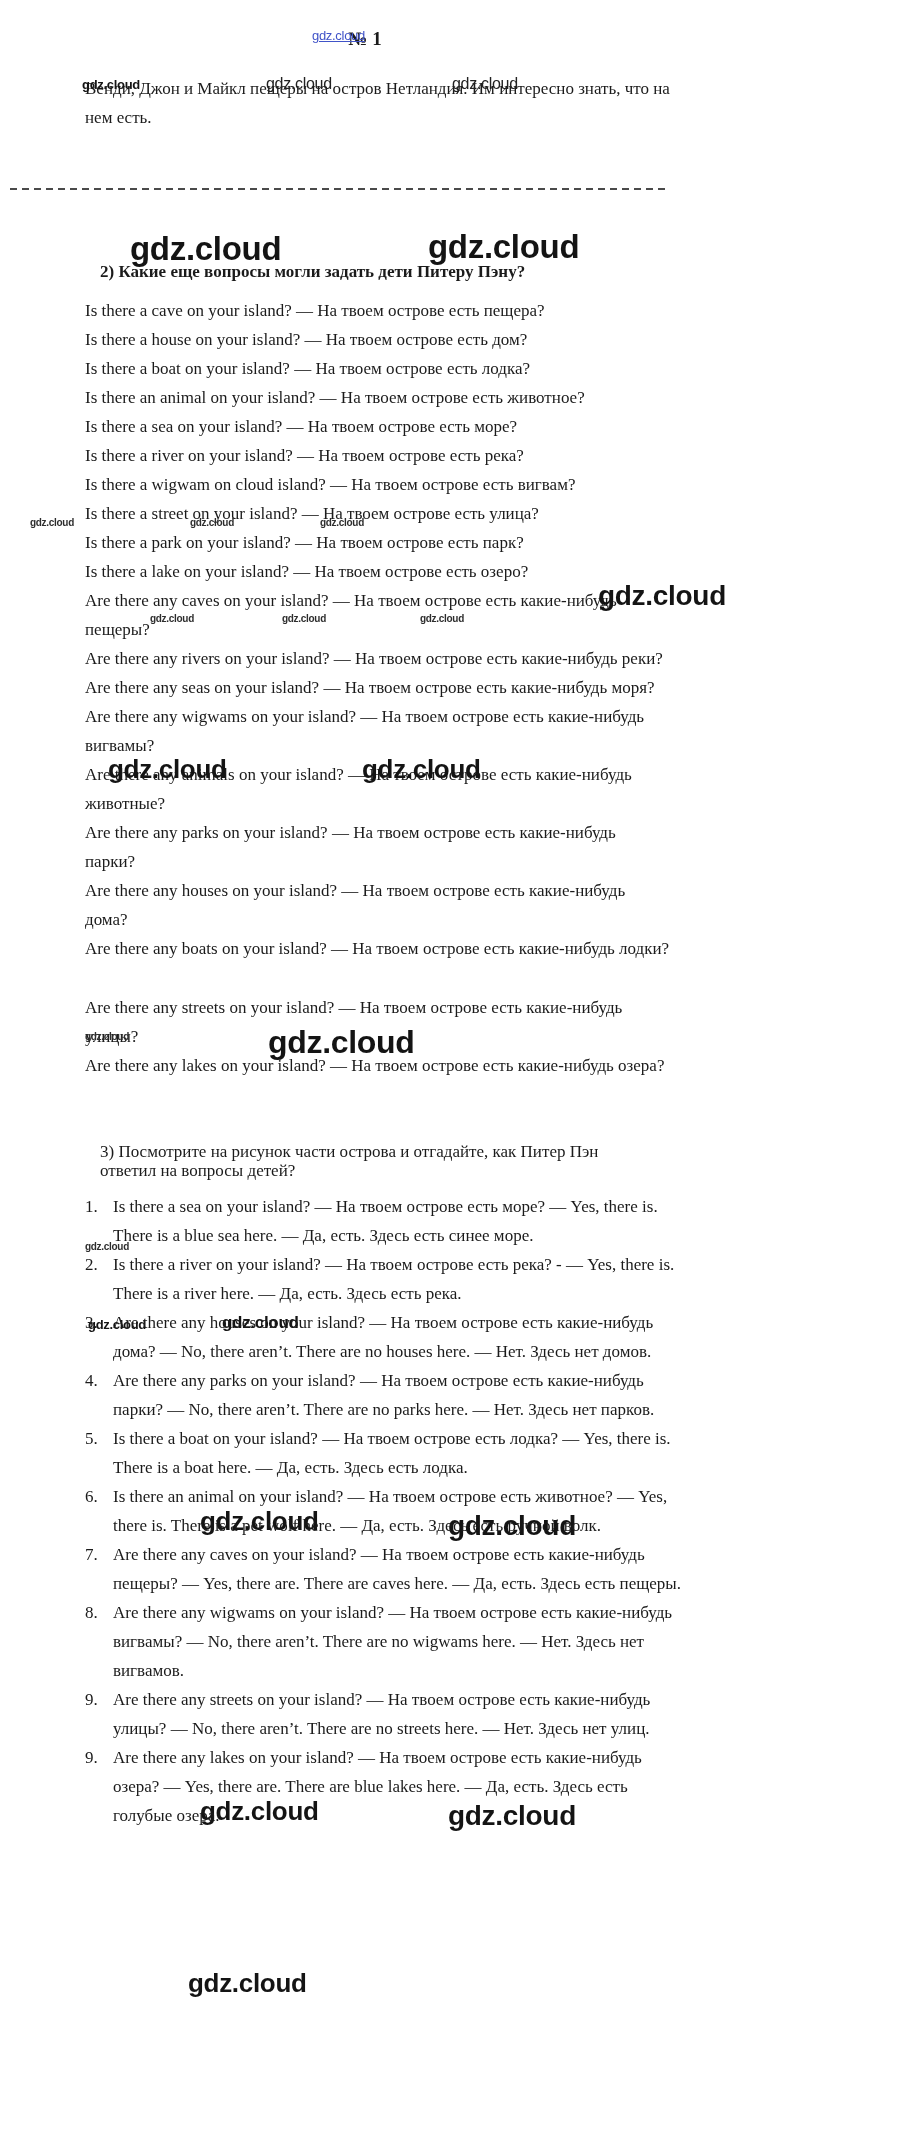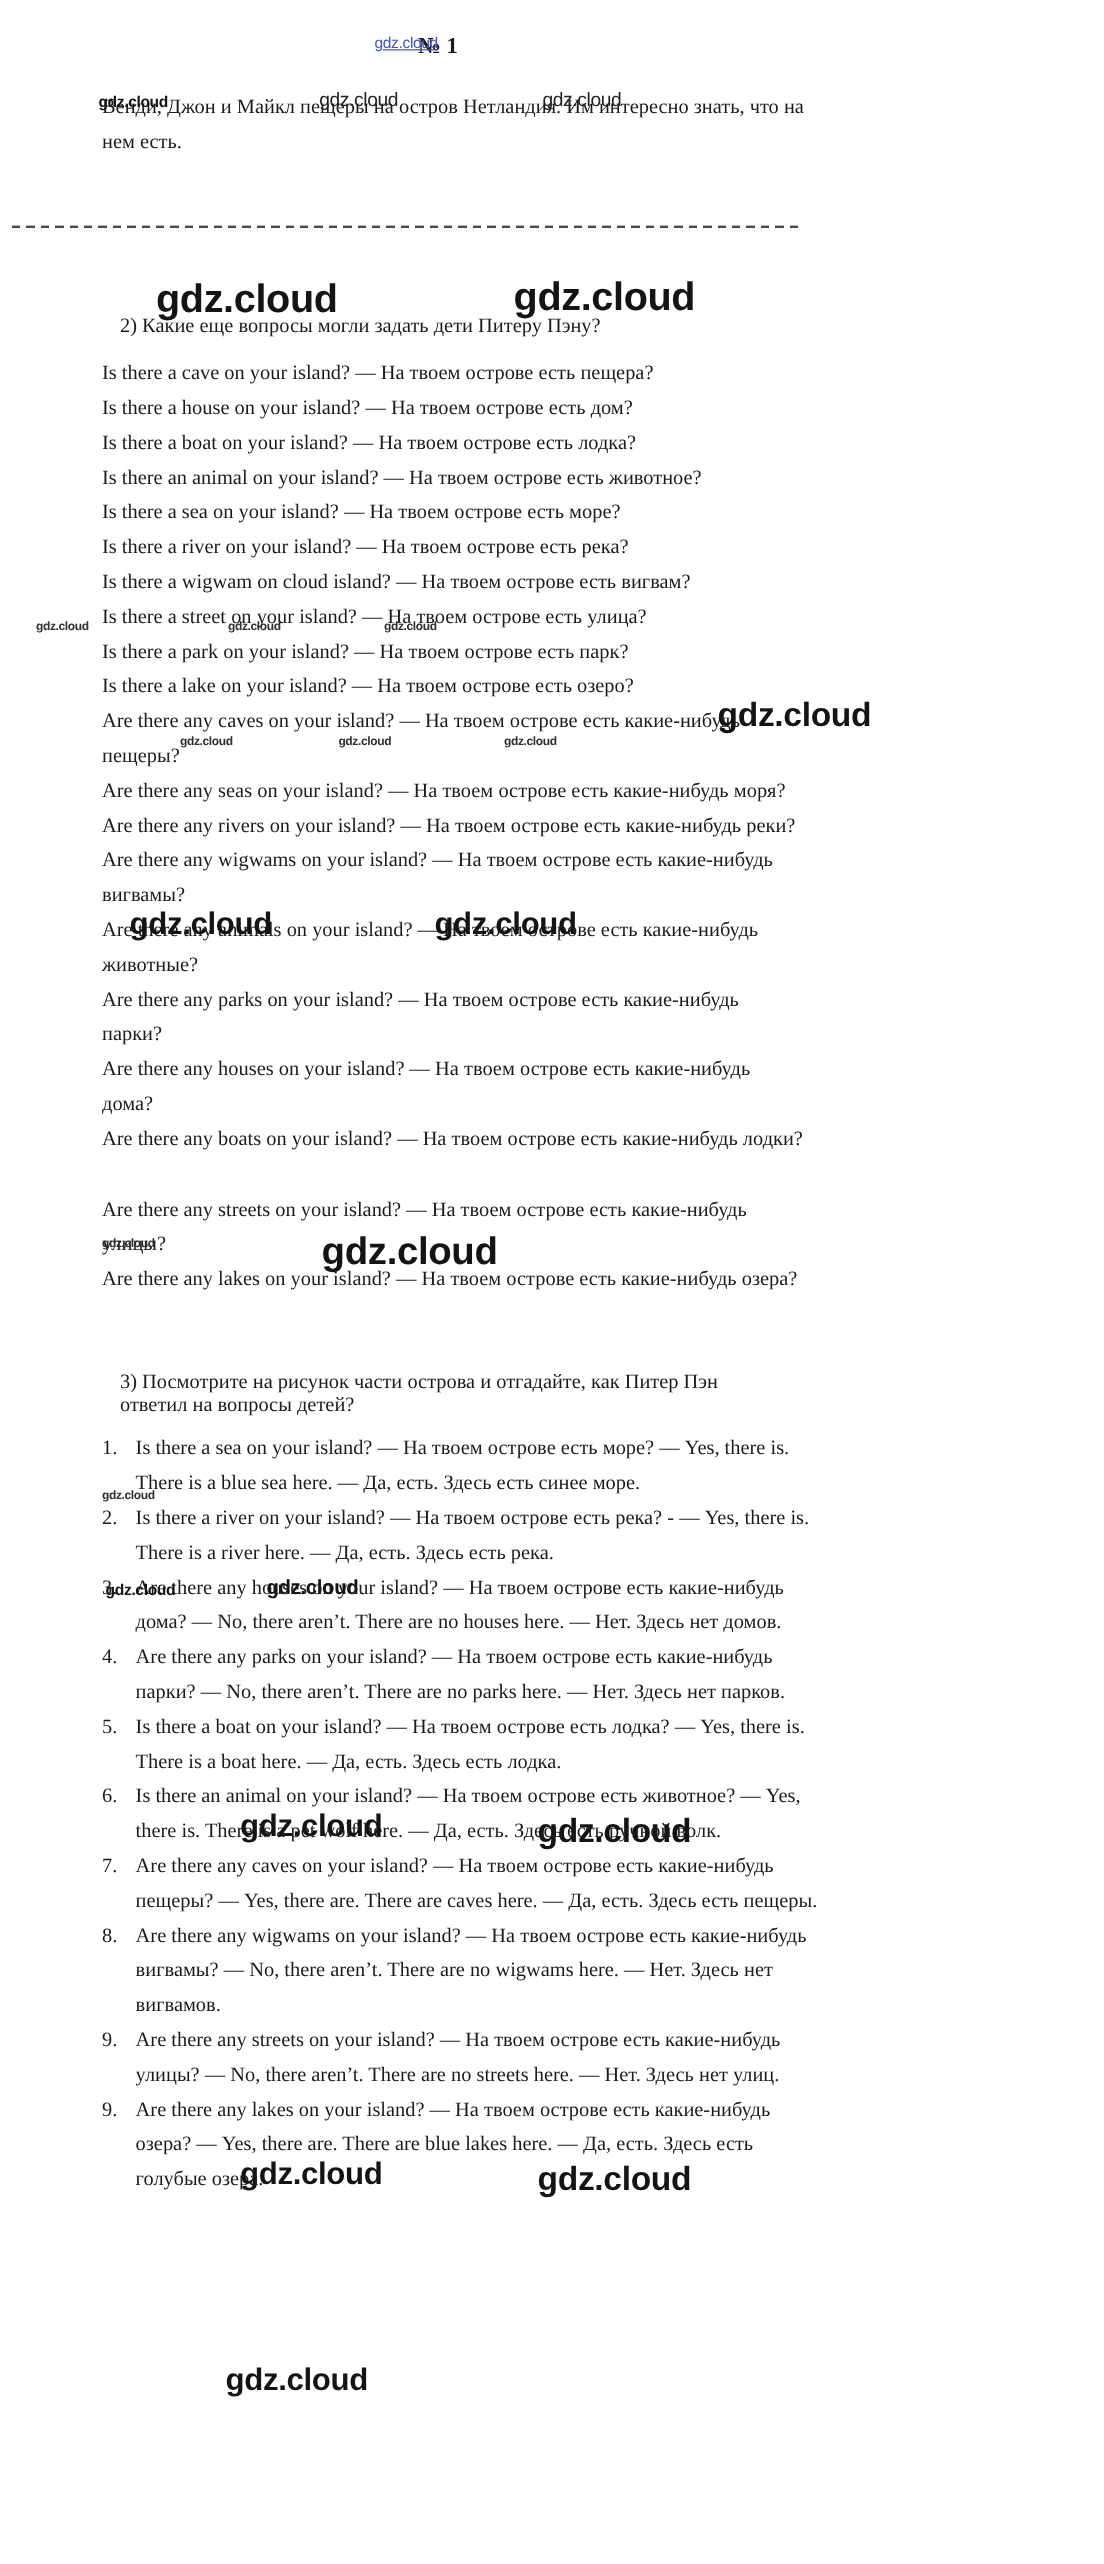--- a/index.html
+++ b/index.html
@@ -39,21 +39,21 @@
   .separator {
     margin: 56px 0 0 10px;
     width: 658px;
     height: 2px;
     background: repeating-linear-gradient(90deg, #4a4a4a 0 7px, transparent 7px 12px);
   }
   .s2-heading {
     margin: 67px 0 0 100px;
     width: 540px;
     font-size: 17px;
-    font-weight: normal;
+    font-weight: bold;
     line-height: 29px;
   }
   .s2-list {
     margin: 10px 0 0 85px;
     width: 585px;
   }
   .s2-list p {
     margin: 0;
   }
   
@@ -174,23 +174,23 @@
       <p class="q-line">Is there a wigwam on cloud island? — На твоем острове есть вигвам?</p>
 
       <p class="q-line">Is there a street on your island? — На твоем острове есть улица?</p>
 
       <p class="q-line">Is there a park on your island? — На твоем острове есть парк?</p>
 
       <p class="q-line">Is there a lake on your island? — На твоем острове есть озеро?</p>
 
       <p class="q-line">Are there any caves on your island? — На твоем острове есть какие-нибудь пещеры?</p>
 
+      <p class="q-line">Are there any rivers on your island? — На твоем острове есть какие-нибудь реки?</p>
+
       <p class="q-line">Are there any seas on your island? — На твоем острове есть какие-нибудь моря?</p>
-
-      <p class="q-line">Are there any rivers on your island? — На твоем острове есть какие-нибудь реки?</p>
 
       <p class="q-line">Are there any wigwams on your island? — На твоем острове есть какие-нибудь вигвамы?</p>
 
       <p class="q-line">Are there any animals on your island? — На твоем острове есть какие-нибудь животные?</p>
 
       <p class="q-line">Are there any parks on your island? — На твоем острове есть какие-нибудь парки?</p>
 
       <p class="q-line">Are there any houses on your island? — На твоем острове есть какие-нибудь дома?</p>
 
       <p class="q-line">Are there any boats on your island? — На твоем острове есть какие-нибудь лодки?</p>

